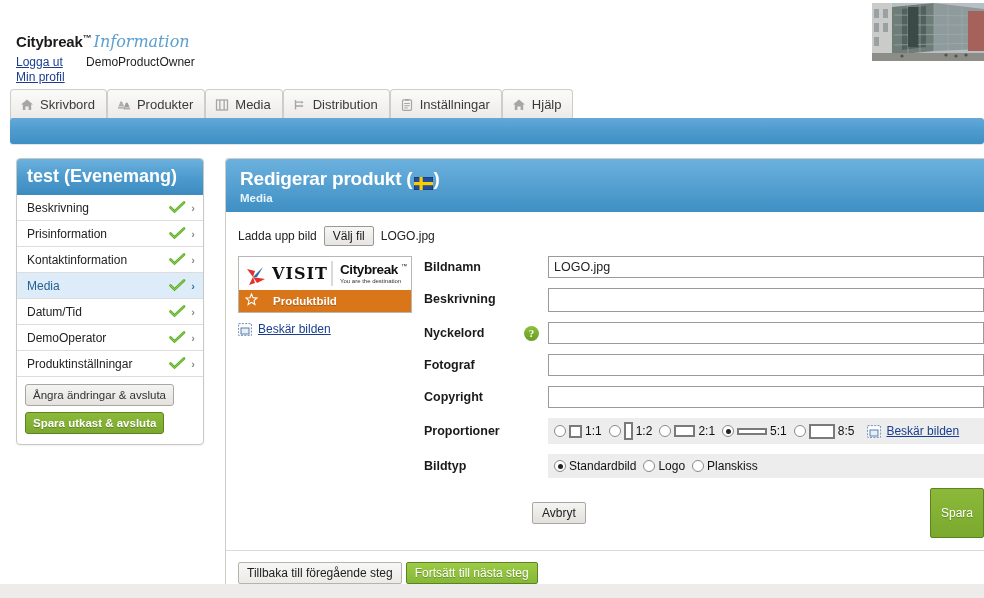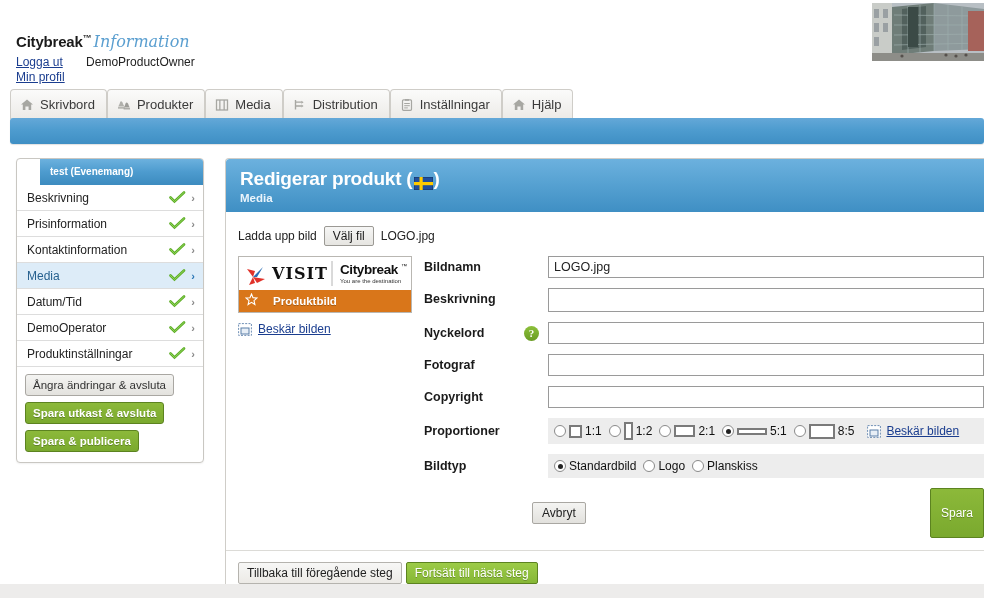--- a/index.html
+++ b/index.html
@@ -58,22 +58,22 @@
 
   
   #sidebar {
     position:absolute; left:16px; top:158px; width:188px;
     border:1px solid #c9c7c2; border-radius:4px;
     background:#fff; overflow:hidden;
     box-shadow:0 1px 2px rgba(0,0,0,.06);
   }
   #sidebar-title {
     background:linear-gradient(to bottom,#6cb1de 0%,#4e9ccf 50%,#3d8cc0 100%);
-    color:#fff; font-weight:bold; font-size:10px;
-    padding:7px 10px; border-bottom:1px solid #3d8cc0;margin-left:23px;
+    color:#fff; font-weight:bold; font-size:18px;
+    padding:7px 10px; border-bottom:1px solid #3d8cc0;
   }
   .side-item {
     display:flex; align-items:center;
     height:26px; padding:0 8px 0 10px;
     border-bottom:1px solid #ddd;
     font-size:12px; color:#222;
   }
   .side-item.active { background:#ddecf8; color:#27618f; }
   .side-item .lbl { flex:1; }
   .side-item .chk { width:17px; height:13px; margin-right:5px; }
@@ -379,21 +379,20 @@
     <span class="chk"><svg viewBox="0 0 17 13" width="17" height="13">
           <path d="M1.5 6.5 5.5 10.5 15 1.5" stroke="#5fae28" stroke-width="2.6" fill="none" stroke-linecap="round"></path>
           <path d="M1.5 6.5 5.5 10.5 15 1.5" stroke="#8ed45a" stroke-width="1" fill="none" stroke-linecap="round"></path>
         </svg></span>
     <span class="arr">›</span>
   </div>
 
   <div id="side-actions">
     <span class="btn btn-grey">Ångra ändringar &amp; avsluta</span>
     <span class="btn btn-green">Spara utkast &amp; avsluta</span>
-    <span class="btn btn-green">Spara &amp; publicera</span>
   </div>
 </div>
 
 <div id="main">
 
   <div id="panel-head">
     <h1>
       <span>Redigerar produkt (</span>
       <span class="flag">
         <svg viewBox="0 0 19 13" width="19" height="13">

